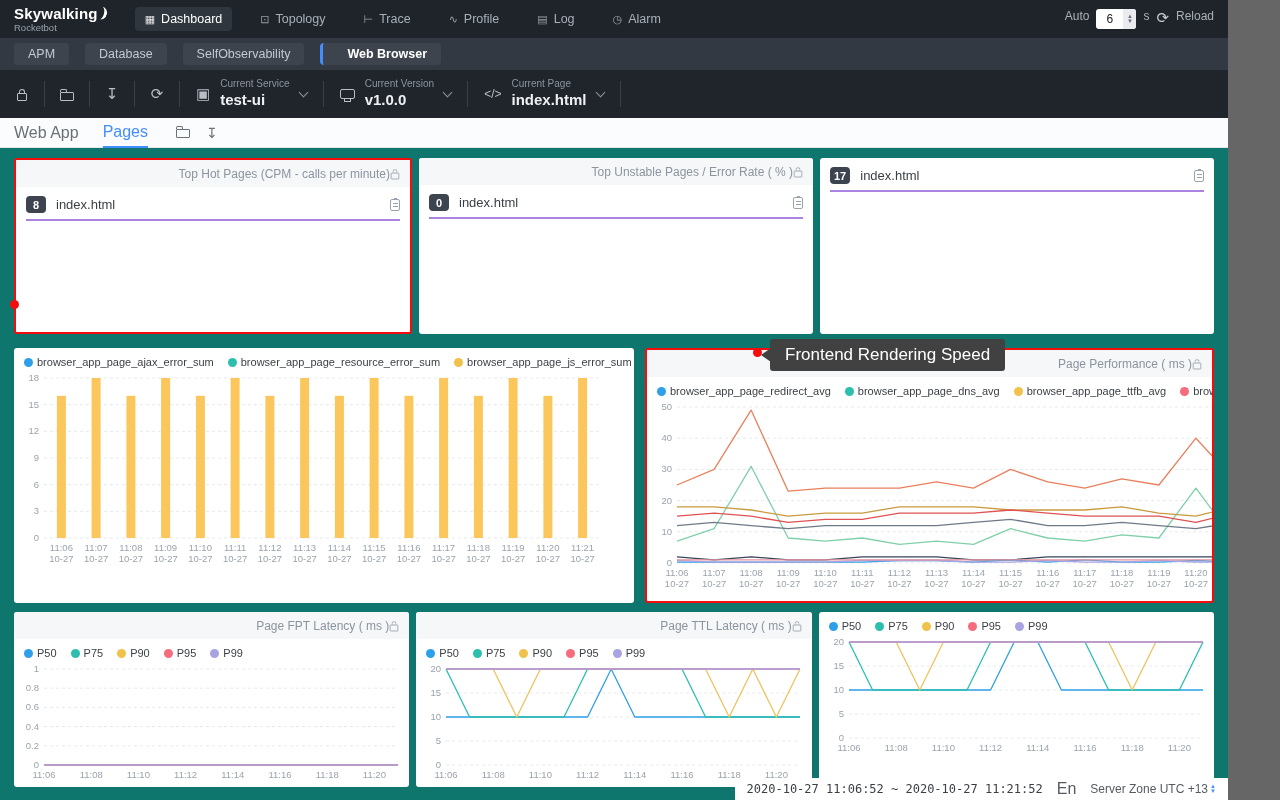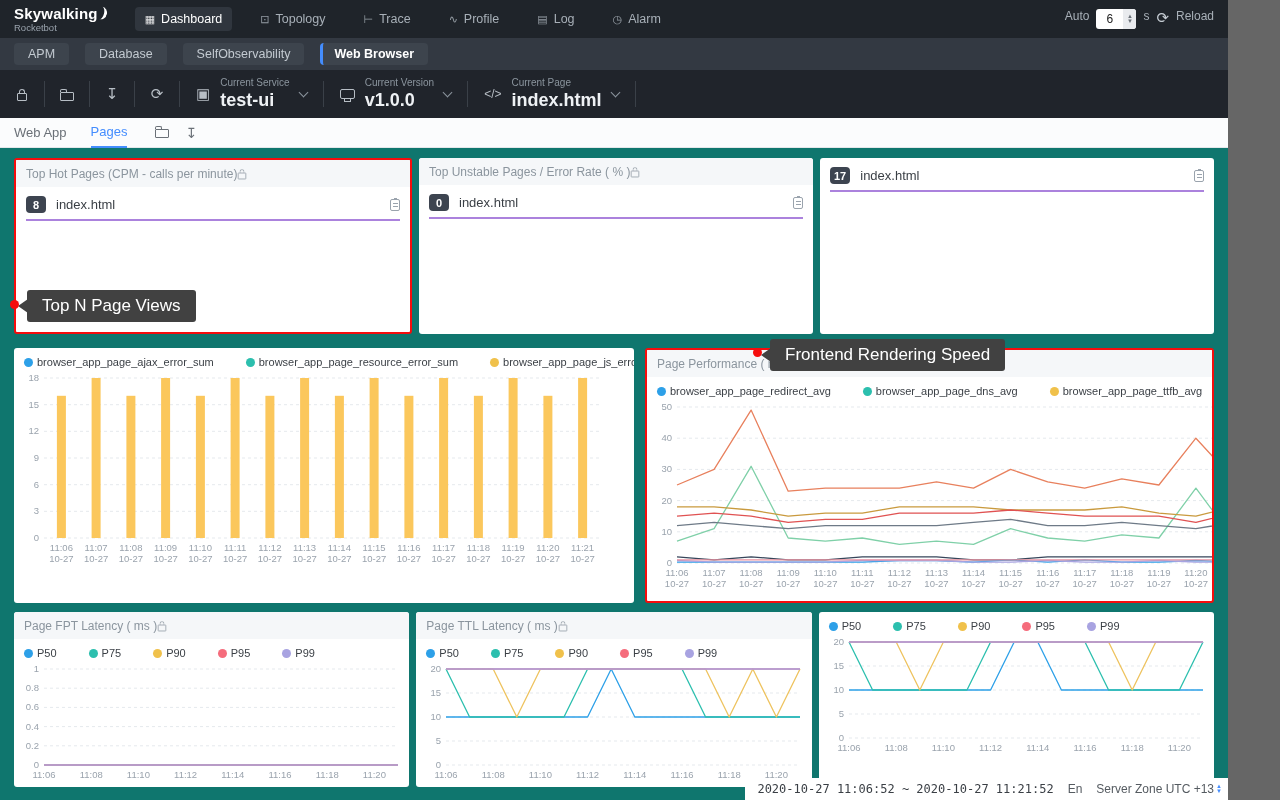--- a/index.html
+++ b/index.html
@@ -18,84 +18,84 @@
   .nav-ic{font-size:11px;opacity:.85}
   .topnav-right{margin-left:auto;display:flex;align-items:flex-start;gap:7px;font-size:12px}
   .auto-input{width:40px;height:20px;background:#fff;border-radius:3px;display:flex;align-items:center;overflow:hidden}
   .auto-val{flex:1;color:#222;text-align:center;font-size:12px}
   .auto-step{width:13px;height:100%;background:#e9ebee;display:flex;flex-direction:column;align-items:center;justify-content:center;color:#6a7077;font-size:6px;line-height:5px}
   .reload-ic{font-size:15px;color:#c6cdd4}
 
   
   .groupbar{position:absolute;top:38px;left:0;right:0;height:32px;background:#333942;display:flex;align-items:center;gap:16px;padding:0 14px}
   .gtab{background:#3d444d;border-radius:4px;color:#c3cad1;font-size:12.5px;padding:4px 14px;cursor:pointer}
-  .gtab.active{color:#fff;border-left:3px solid #448dfe;background:#3d444d;font-weight:bold;padding-left:11px}
+  .gtab.active{color:#fff;border-left:3px solid #448dfe;background:#3d444d;font-weight:bold;padding-left:24px}
 
   
   .toolbar{position:absolute;top:70px;left:0;right:0;height:48px;background:#20242b;display:flex;align-items:center;color:#b7bec5}
   .tb-ic-cell{width:44px;display:flex;justify-content:center;align-items:center;cursor:pointer}
   .tb-sep{width:1px;height:26px;background:#3a4048}
   .tb-glyph{font-size:15px;color:#b7bec5}
   .sel-group{display:flex;align-items:center;gap:10px;padding:0 16px;cursor:pointer}
   .sel-labels{display:flex;flex-direction:column;line-height:1.25}
   .sel-top{font-size:10px;color:#8b959e}
-  .sel-val{font-size:18px;color:#eef1f4;font-weight:bold}
+  .sel-val{font-size:15px;color:#eef1f4;font-weight:bold}
   .chev{width:7px;height:7px;border-right:1.5px solid #8b959e;border-bottom:1.5px solid #8b959e;transform:rotate(45deg);margin-top:-4px}
 
   
   .i-lock{position:relative;width:10px;height:8px;border:1.4px solid #b7bec5;border-radius:1px;display:inline-block;margin-top:5px}
   .i-lock::before{content:"";position:absolute;left:1px;top:-5px;width:4px;height:4px;border:1.4px solid #b7bec5;border-bottom:none;border-radius:4px 4px 0 0}
   .i-lock.sm{transform:scale(.85);border-color:#98a1aa}.i-lock.sm::before{border-color:#98a1aa}
   .i-folder{position:relative;width:14px;height:9px;border:1.4px solid #b7bec5;border-radius:1px;display:inline-block;margin-top:4px}
   .i-folder::before{content:"";position:absolute;top:-3.5px;left:-1px;width:5px;height:2px;border:1.4px solid #b7bec5;border-bottom:none;border-radius:2px 2px 0 0}
   .i-folder.dk{border-color:#6a7077}.i-folder.dk::before{border-color:#6a7077}
   .i-monitor{position:relative;width:15px;height:10px;border:1.5px solid #b7bec5;border-radius:2px;display:inline-block}
   .i-monitor::after{content:"";position:absolute;left:3.5px;bottom:-4px;width:5px;height:2.5px;border-bottom:1.5px solid #b7bec5;border-left:1.5px solid #b7bec5;border-right:1.5px solid #b7bec5}
   .i-clip{position:relative;width:10px;height:12px;border:1px solid #9aa3ad;border-radius:2px;display:inline-block}
   .i-clip::before{content:"";position:absolute;top:-2px;left:2.5px;width:3px;height:2px;background:#9aa3ad}
   .i-clip::after{content:"";position:absolute;left:1.5px;right:1.5px;top:3px;height:1px;background:#9aa3ad;box-shadow:0 3px 0 #9aa3ad}
 
   
   .subnav{position:absolute;top:118px;left:0;right:0;height:30px;background:#fbfcfd;border-bottom:1px solid #e4e7ea;display:flex;align-items:center;padding:0 14px;gap:24px}
-  .subtab{font-size:13px;color:#6a7077;height:30px;display:flex;align-items:center;cursor:pointer}
+  .subtab{font-size:16px;color:#6a7077;height:30px;display:flex;align-items:center;cursor:pointer}
   .subtab.active{color:#448dfe;border-bottom:2px solid #448dfe}
   .sub-ics{display:flex;align-items:center;gap:16px;margin-left:4px;color:#6a7077}
   .dl-glyph{font-size:14px;color:#6a7077}
 
   
   .row{position:absolute;left:14px;right:14px;display:flex}
   .row1{top:158px;gap:7px}
   .row2{top:348px;gap:11px}
   .row3{top:612px;gap:7px}
   .card{background:#fff;border-radius:3px;flex:1;overflow:hidden}
   .card.hl{border:2px solid #f50d0d}
-  .card-head{height:27px;background:#f5f7f9;display:flex;align-items:center;justify-content:flex-start;padding:0 10px}
+  .card-head{height:27px;background:#f5f7f9;display:flex;align-items:center;justify-content:flex-end;padding:0 10px}
   .card-title{font-size:12px;color:#8b959e}
   .toprow{display:flex;align-items:center;gap:10px;padding:9px 10px 6px 10px}
   .badge{min-width:20px;height:17px;background:#3d4450;color:#fff;border-radius:4px;font-size:11px;display:inline-flex;align-items:center;justify-content:center;padding:0 4px;font-weight:bold}
   .page-name{font-size:13px;color:#3a3f45;flex:1}
   .purple-line{height:2px;background:#ab82dd;margin:0 10px}
   .card1-body{height:145px}
 
   
-  .legend{display:flex;align-items:center;gap:32px;padding:8px 10px 2px 10px;flex-wrap:nowrap}
+  .legend{display:flex;align-items:center;gap:14px;padding:8px 10px 2px 10px;flex-wrap:nowrap}
   .litem{display:flex;align-items:center;gap:4px;font-size:11px;color:#3a3f45;cursor:pointer;white-space:nowrap}
   .legend-dot{width:9px;height:9px;border-radius:50%;display:inline-block}
   .chart{display:block}
   svg text{font-family:"Liberation Sans",sans-serif}
 
   
   .callout{position:absolute;background:#414141;color:#fff;font-size:17px;padding:6px 15px;border-radius:3px;z-index:30;white-space:nowrap}
   .callout .arr{position:absolute;left:-9px;top:9px;width:0;height:0;border-top:7px solid transparent;border-bottom:7px solid transparent;border-right:10px solid #414141}
   .red-dot{position:absolute;width:9px;height:9px;border-radius:50%;background:#f50d0d;z-index:31}
 
   
-  .statusbar{position:absolute;right:0;bottom:0;height:22px;background:#fff;display:flex;align-items:center;gap:14px;padding:0 6px 0 12px;z-index:20}
+  .statusbar{position:absolute;right:0;bottom:0;height:22px;background:#fff;display:flex;align-items:center;gap:14px;padding:0 12px 0 12px;z-index:20}
   .sb-time{font-family:"DejaVu Sans Mono",monospace;font-size:12px;color:#3a3f45}
-  .sb-lang{font-size:12px;color:#555b61}
+  .sb-lang{font-size:16px;color:#555b61}
   .sb-zone{font-size:12px;color:#555b61;display:flex;align-items:center;gap:2px}
   .sb-step{display:flex;flex-direction:column;font-size:6px;line-height:5px;color:#448dfe;cursor:pointer}
 </style>
 </head>
 <body>
 
 <div class="page">
 
   <div class="topnav">
     <div class="logo">
@@ -531,21 +531,20 @@
             <polyline points="30.0,56.0 53.6,56.0 77.2,56.0 100.8,56.0 124.4,56.0 148.0,56.0 171.6,56.0 195.2,8.0 218.8,8.0 242.4,56.0 266.0,56.0 289.6,56.0 313.2,56.0 336.8,56.0 360.4,56.0 384.0,56.0" fill="none" stroke="#2da0e8" stroke-width="1.3" stroke-linejoin="round"></polyline>
             <polyline points="30.0,8.0 53.6,56.0 77.2,56.0 100.8,56.0 124.4,56.0 148.0,56.0 171.6,8.0 195.2,8.0 218.8,8.0 242.4,8.0 266.0,8.0 289.6,56.0 313.2,56.0 336.8,56.0 360.4,56.0 384.0,8.0" fill="none" stroke="#2cbfae" stroke-width="1.3" stroke-linejoin="round"></polyline>
             <polyline points="30.0,8.0 53.6,8.0 77.2,8.0 100.8,56.0 124.4,8.0 148.0,8.0 171.6,8.0 195.2,8.0 218.8,8.0 242.4,8.0 266.0,8.0 289.6,8.0 313.2,56.0 336.8,8.0 360.4,8.0 384.0,8.0" fill="none" stroke="#eec35f" stroke-width="1.3" stroke-linejoin="round"></polyline>
             <polyline points="30.0,8.0 53.6,8.0 77.2,8.0 100.8,8.0 124.4,8.0 148.0,8.0 171.6,8.0 195.2,8.0 218.8,8.0 242.4,8.0 266.0,8.0 289.6,8.0 313.2,8.0 336.8,8.0 360.4,8.0 384.0,8.0" fill="none" stroke="#f56c7c" stroke-width="1.3" stroke-linejoin="round"></polyline>
             <polyline points="30.0,8.0 53.6,8.0 77.2,8.0 100.8,8.0 124.4,8.0 148.0,8.0 171.6,8.0 195.2,8.0 218.8,8.0 242.4,8.0 266.0,8.0 289.6,8.0 313.2,8.0 336.8,8.0 360.4,8.0 384.0,8.0" fill="none" stroke="#a8a3e1" stroke-width="1.3" stroke-linejoin="round"></polyline>
           </svg></div>
     </div>
   </div>
 
   <div class="red-dot" style="left:10px;top:300px"></div>
-  <div class="callout" style="left:27px;top:290px"><span class="arr"></span><span>Top N Page Views</span></div>
 
   <div class="red-dot" style="left:753px;top:348px"></div>
   <div class="callout" style="left:770px;top:339px"><span class="arr"></span><span>Frontend Rendering Speed</span></div>
 
   <div class="statusbar">
     <span class="sb-time">2020-10-27 11:06:52 ~ 2020-10-27 11:21:52</span>
     <span class="sb-lang">En</span>
     <span class="sb-zone">
         <span>Server Zone UTC +13</span>
         <span class="sb-step">

